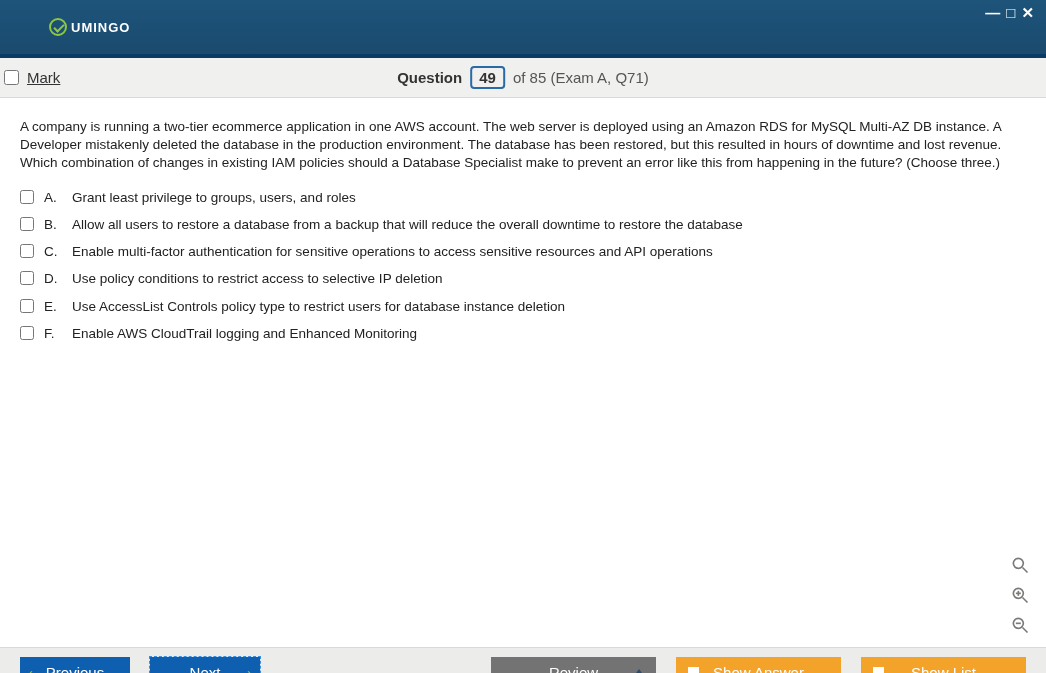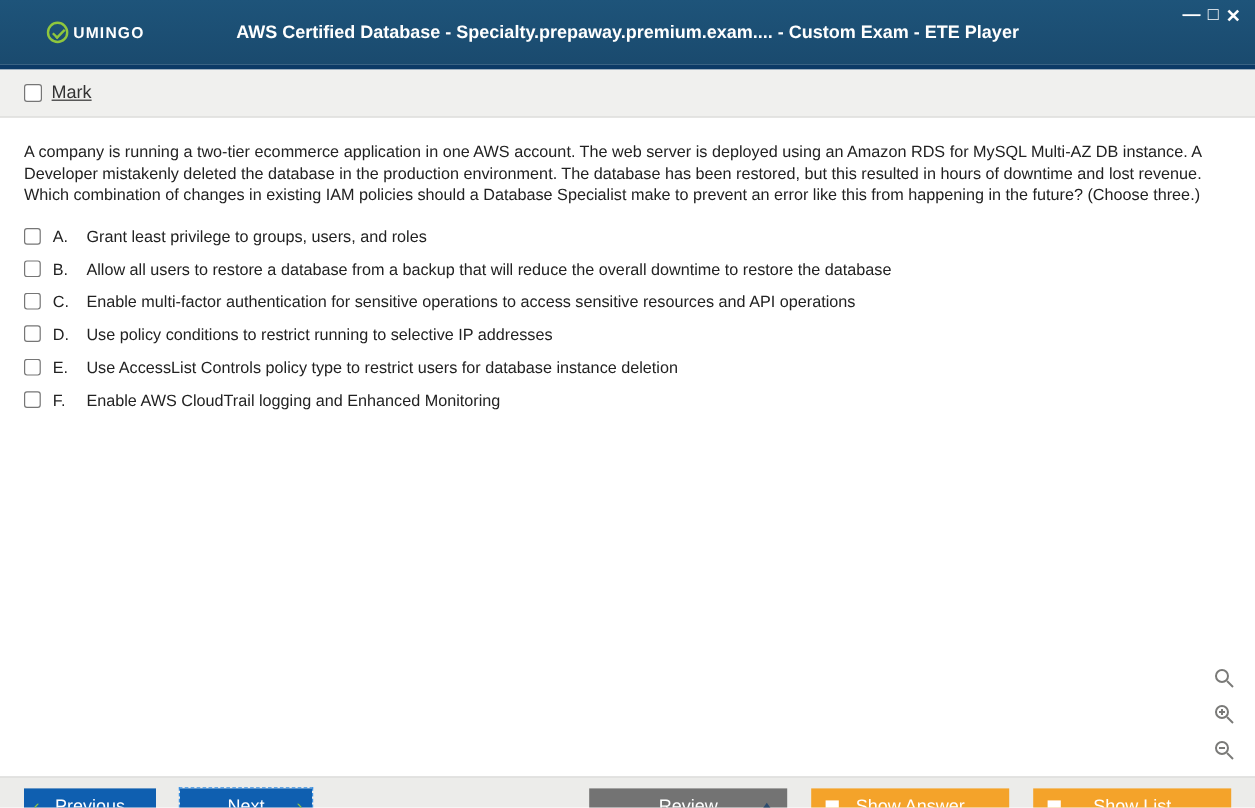--- a/index.html
+++ b/index.html
@@ -1,27 +1,27 @@
 <!DOCTYPE html>
 <html><head>
 <meta charset="utf-8">
 <style>
 * { box-sizing: border-box; margin: 0; padding: 0; }
 body { font-family: Arial, Helvetica, sans-serif; background: #fff; width: 1046px; height: 673px; overflow: hidden; }
 
 .titlebar { background: linear-gradient(#1e547a,#1a4a6e); height: 58px; display:flex; align-items:center; position:relative; border-bottom: 4px solid #0c3a66; }
-.logo { display:flex; align-items:center; gap:4px; margin-left:39px; color:#fff; font-weight:bold; letter-spacing:1px; font-size:13px;}
+.logo { display:flex; align-items:center; gap:4px; margin-left:49px; color:#fff; font-weight:bold; letter-spacing:1px; font-size:13px;}
 .logo-check { width:18px; height:18px; border:2px solid #8fc73e; border-radius:50%; position:relative; display:inline-block;}
 .logo-check::after { content:""; position:absolute; left:3px; top:4px; width:8px; height:4px; border-left:2px solid #8fc73e; border-bottom:2px solid #8fc73e; transform:rotate(-45deg);}
 .title { color:#fff; font-size:15px; font-weight:bold; position:absolute; left:50%; transform:translateX(-50%); white-space:nowrap;}
 .winctl { position:absolute; right:12px; top:4px; display:flex; gap:6px; color:#fff; font-weight:bold;}
 .winctl span { cursor:pointer; font-size:15px; }
 
 .qheader { height:40px; background:#f0f0ee; border-bottom:1px solid #d9d9d7; display:flex; align-items:center; position:relative; font-size:15px;}
-.mark-wrap { display:flex; align-items:center; gap:8px; margin-left:20px; color:#333; }
+.mark-wrap { display:flex; align-items:center; gap:8px; margin-left:4px; color:#333; }
 .mark-wrap input { width:15px; height:15px; }
 .mark-wrap label { text-decoration:underline; cursor:pointer;}
 .qcenter { position:absolute; left:50%; transform:translateX(-50%); display:flex; align-items:center; gap:8px; color:#555;}
 .qword { font-weight:bold; color:#333;}
 .qnum { border:2px solid #2a6aa6; border-radius:4px; padding:1px 7px; font-weight:bold; color:#333;}
 
 .content { padding:20px 20px 10px 20px; font-size:13.5px; color:#222; line-height:1.35; position:relative; height:549px;}
 .qtext { margin-bottom:16px; }
 .option { display:flex; align-items:flex-start; gap:10px; margin-bottom:9px; }
 .option input { width:14px; height:14px; margin-top:1px; flex:none;}
@@ -49,32 +49,36 @@
 .btn-dark { background:#153654; width:165px; height:30px; display:inline-flex; align-items:center; justify-content:center; color:#fff; font-size:15px; cursor:pointer;font-family:Liberation Serif, serif;}
 </style>
 </head>
 <body>
 
 <div class="titlebar">
   <div class="logo">
     <span class="logo-check"></span>
     <span>UMINGO</span>
   </div>
-  <div class="title">AWS Certified Database - Specialty.prepaway.premium.exam.... - Custom Exam - ETE Player</div>
   <div class="winctl">
     <span>—</span>
     <span>□</span>
     <span>✕</span>
   </div>
 </div>
 
 <div class="qheader">
   <div class="mark-wrap">
     <input type="checkbox" style="">
     <label>Mark</label>
+  </div>
+  <div class="qcenter">
+    <span class="qword">Question</span>
+    <span class="qnum">49</span>
+    <span>of 85 (Exam A, Q71)</span>
   </div>
 </div>
 
 <div class="content">
   <div class="qtext">A company is running a two-tier ecommerce application in one AWS account. The web server is deployed using an Amazon RDS for MySQL Multi-AZ DB instance. A Developer mistakenly deleted the database in the production environment. The database has been restored, but this resulted in hours of downtime and lost revenue. Which combination of changes in existing IAM policies should a Database Specialist make to prevent an error like this from happening in the future? (Choose three.)</div>
   <div id="options">
       <div class="option">
         <input type="checkbox" style="">
         <span class="opt-letter">A.</span>
         <span class="opt-text">Grant least privilege to groups, users, and roles</span>
@@ -85,21 +89,21 @@
         <span class="opt-text">Allow all users to restore a database from a backup that will reduce the overall downtime to restore the database</span>
       </div>
       <div class="option">
         <input type="checkbox" style="">
         <span class="opt-letter">C.</span>
         <span class="opt-text">Enable multi-factor authentication for sensitive operations to access sensitive resources and API operations</span>
       </div>
       <div class="option">
         <input type="checkbox" style="">
         <span class="opt-letter">D.</span>
-        <span class="opt-text">Use policy conditions to restrict running to selective IP addresses</span>
+        <span class="opt-text">Use policy conditions to restrict access to selective IP deletion</span>
       </div>
       <div class="option">
         <input type="checkbox" style="">
         <span class="opt-letter">E.</span>
         <span class="opt-text">Use AccessList Controls policy type to restrict users for database instance deletion</span>
       </div>
       <div class="option">
         <input type="checkbox" style="">
         <span class="opt-letter">F.</span>
         <span class="opt-text">Enable AWS CloudTrail logging and Enhanced Monitoring</span>

